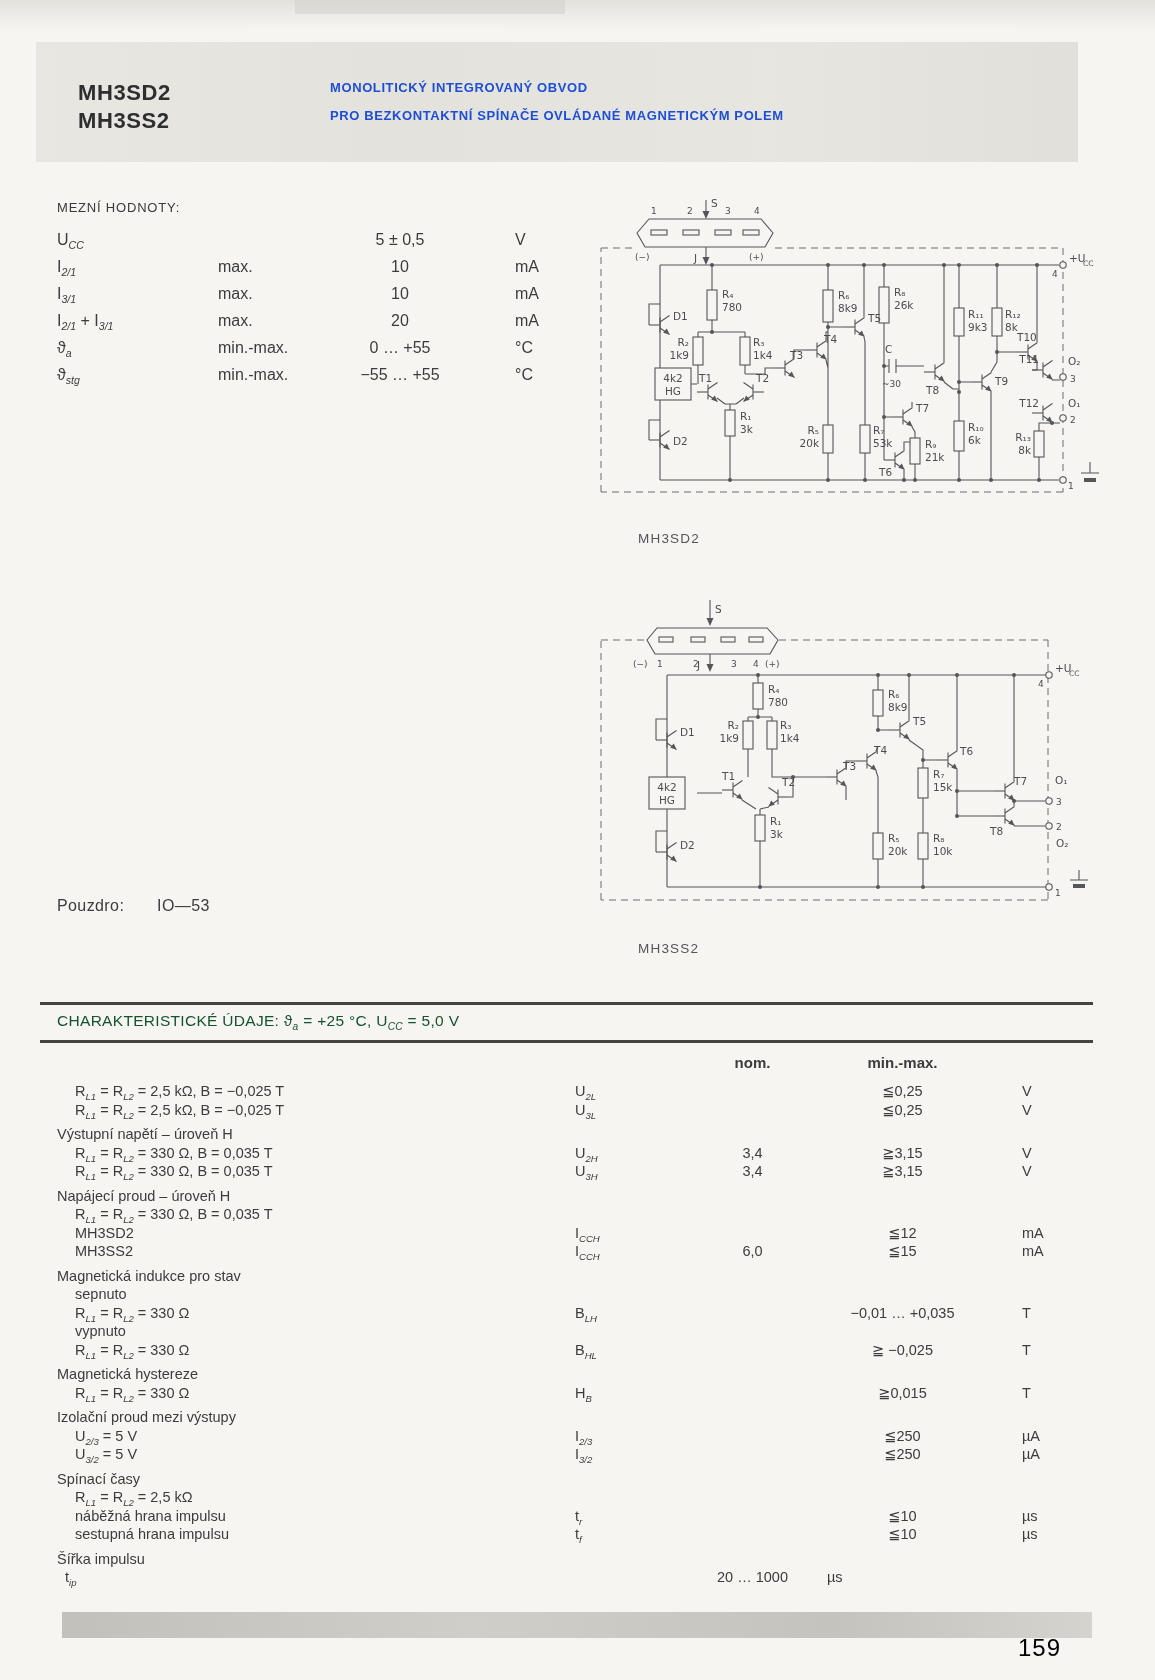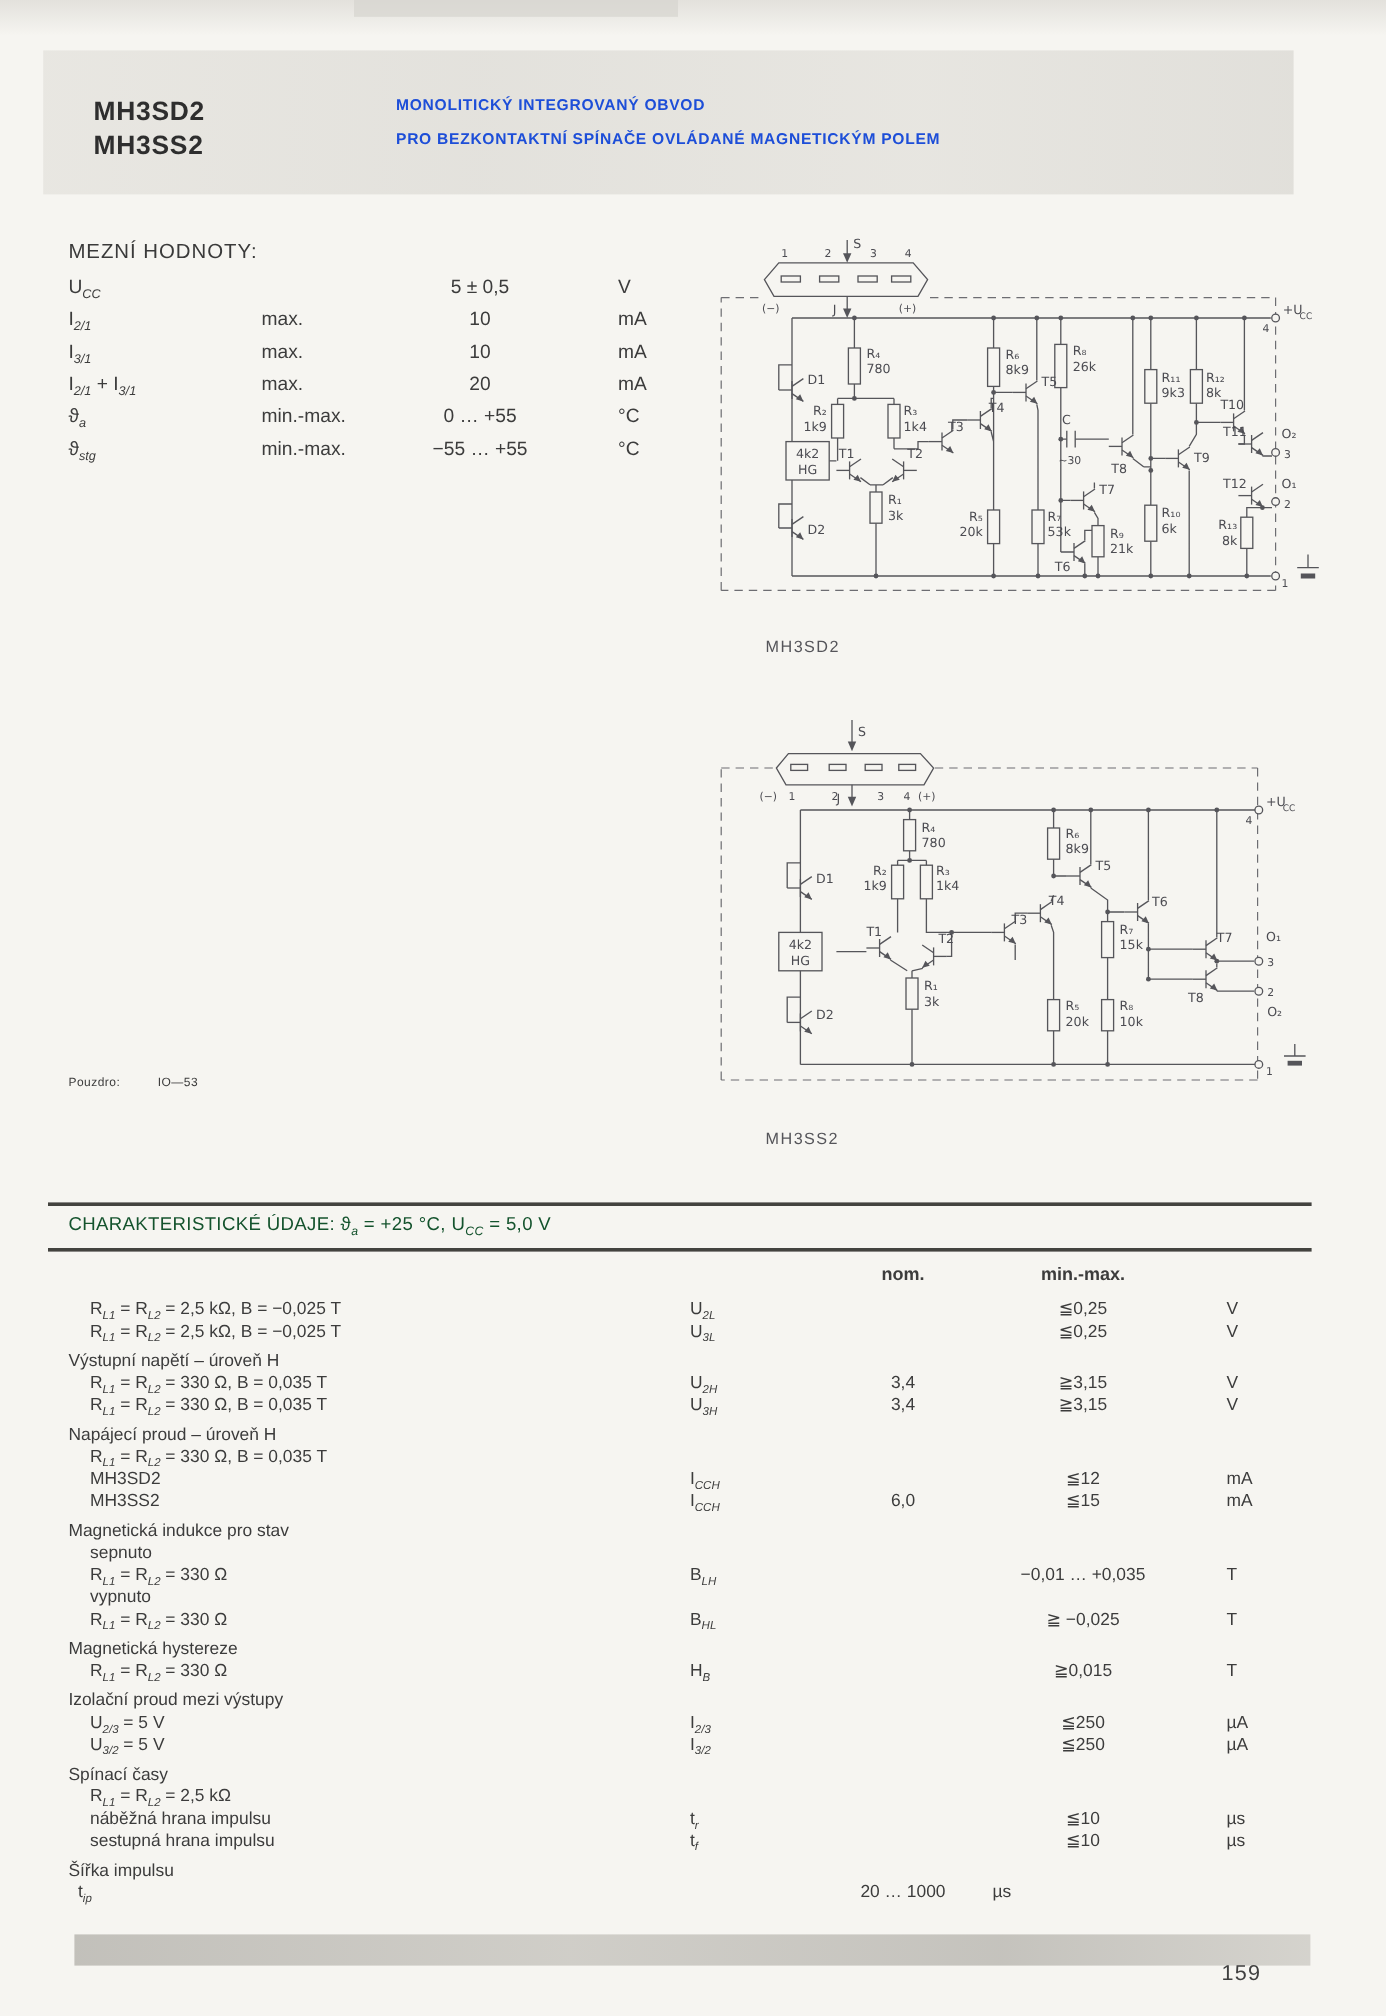--- a/index.html
+++ b/index.html
@@ -13,43 +13,43 @@
   .band-hdr{left:36px;top:42px;width:1042px;height:120px;
     background:linear-gradient(90deg,#dddbd5 0%,#d4d2cc 35%,#dbd9d3 70%,#d0cec8 100%);opacity:.55;}
   .strip-top{left:295px;top:0;width:270px;height:14px;background:#d6d4cf;opacity:.7;}
   .band-bot{left:62px;top:1612px;width:1030px;height:26px;
     background:linear-gradient(90deg,#b9b7b1,#c9c7c1 40%,#bcbab4 75%,#cfcdc7);opacity:.85;}
   .abs{position:absolute;}
   
   .partno{font-size:22px;font-weight:bold;letter-spacing:.6px;color:#2e2e2e;}
   .title{font-size:13px;font-weight:bold;letter-spacing:.6px;color:#1d4ed8;width:700px;}
   
-  .limits-heading{font-size:17px;letter-spacing:.8px;color:#3a3a3a;}
+  .limits-heading{font-size:13px;letter-spacing:.8px;color:#3a3a3a;}
   .lrow{display:grid;grid-template-columns:153px 120px 140px 130px;height:27px;
     align-items:center;font-size:16px;}
   .lrow .lv{text-align:center;}
   .lrow .lu{padding-left:45px;}
   .lrow .lc{padding-left:8px;}
   sub{font-size:66%;font-style:italic;line-height:0;}
   
   .rule{position:absolute;left:40px;width:1053px;height:3px;background:#43433f;}
   .char-title{font-size:15.5px;letter-spacing:.3px;color:#14532d;}
   .cgrid{display:grid;grid-template-columns:510px 150px 105px 195px 95px;align-items:baseline;}
   .chdr{font-size:15px;font-weight:bold;}
   .chdr .cn,.chdr .cm{text-align:center;}
   .csec{margin-bottom:6px;}
   .ch{font-size:14.5px;padding-left:17px;line-height:18.5px;}
   .cr{line-height:18.5px;font-size:14.5px;}
   .cr .cc{padding-left:35px;}
   .cr .cs{padding-left:25px;}
   .cr .cn,.cr .cm{text-align:center;}
   .cr .cu{padding-left:22px;}
   
-  .pouzdro{font-size:10px;letter-spacing:.4px;}
-  .pagenum{font-size:18px;color:#404040;letter-spacing:1px;}
+  .pouzdro{font-size:16px;letter-spacing:.4px;}
+  .pagenum{font-size:24px;color:#000000;letter-spacing:1px;}
   .caption{font-size:13.5px;letter-spacing:1.2px;color:#55555a;}
   
   .d line,.d path,.d rect,.d circle,.d polygon{stroke:#55555a;fill:none;stroke-width:1.1px;}
   .d .dash{stroke-dasharray:7 5;stroke-width:1px;stroke:#6d6d72;}
   .d .paper{fill:#f6f5f1;}
   .d .dot{fill:#55555a;stroke:none;}
   .d .fill{fill:#55555a;stroke:none;}
   .d .thick{stroke-width:4px;}
   .d text{fill:#4c4c52;font-family:"DejaVu Sans",sans-serif;font-size:10.5px;stroke:none;}
   .d text.sm{font-size:9px;}

